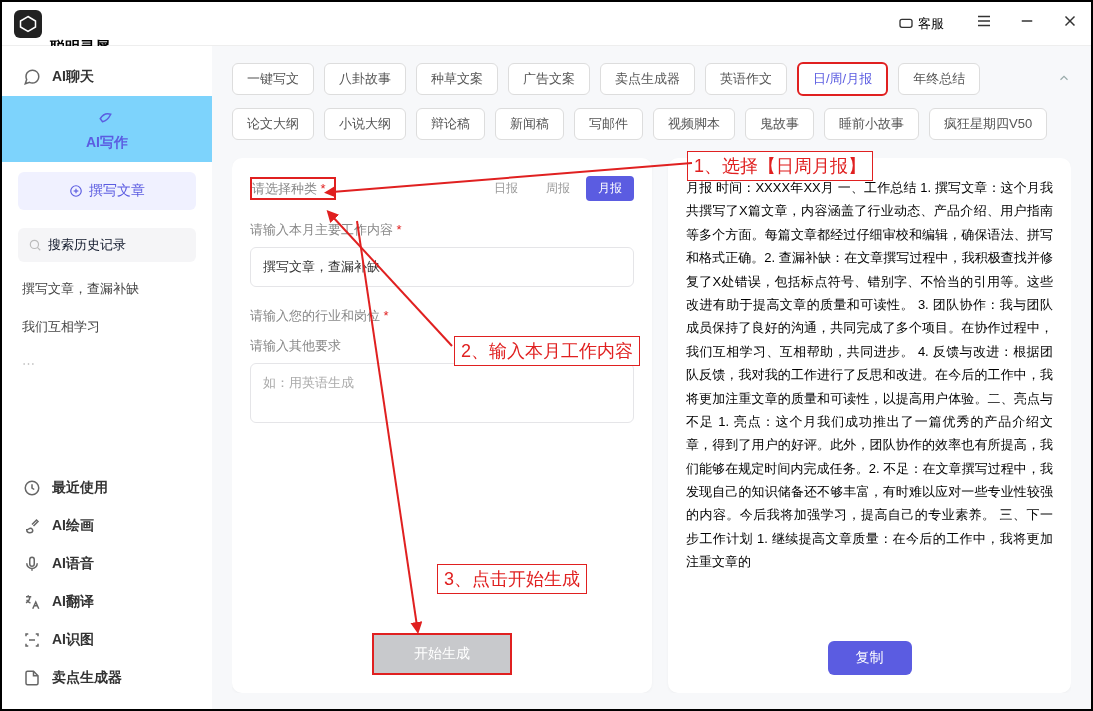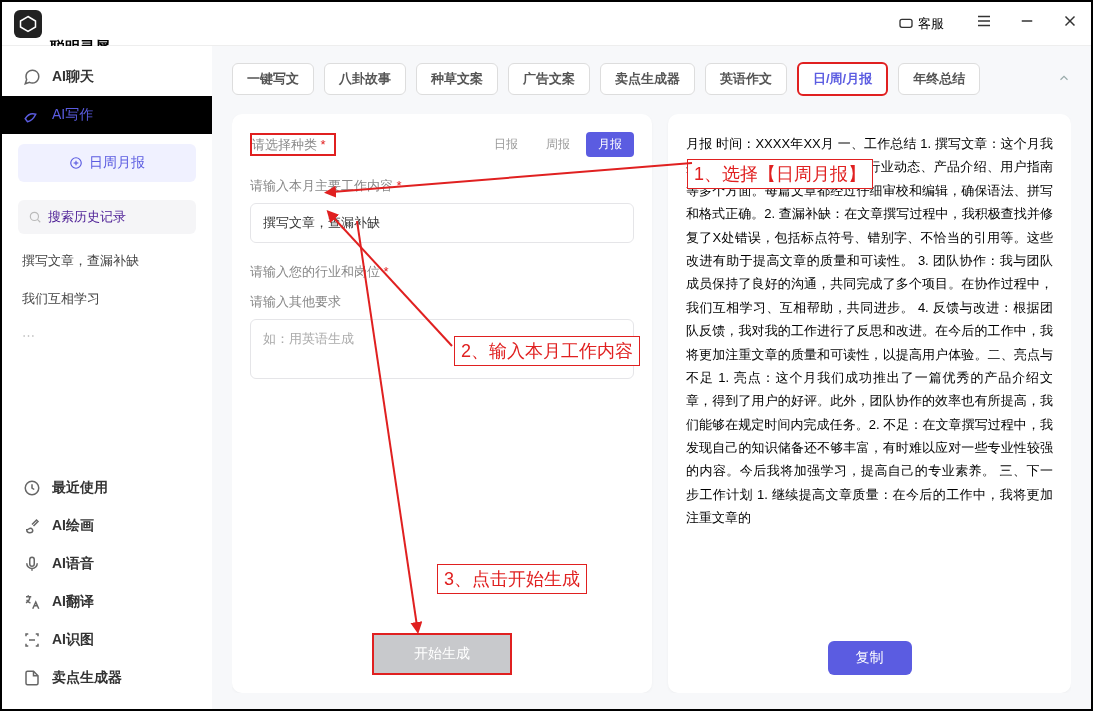--- a/index.html
+++ b/index.html
@@ -12,34 +12,34 @@
     .header-right { margin-left: auto; display: flex; align-items: center; gap: 25px; }
     .header-btn { display: flex; align-items: center; gap: 4px; cursor: pointer; font-size: 13px; padding: 4px 6px; }
     .header-icon { font-size: 18px; cursor: pointer; }
     
     
     .body { flex: 1; display: flex; overflow: hidden; background: #f7f8fa; }
     
     
     .sidebar { width: 210px; background: #fff; display: flex; flex-direction: column; padding: 12px 0; }
     .side-item { display: flex; align-items: center; gap: 10px; padding: 10px 20px; font-size: 14px; cursor: pointer; color: #333; font-weight: bold; }
-    .side-item.active { background: #000000; color: #5b5ce1; font-weight: 400; }
+    .side-item.active { background: #7dd3fc; color: #5b5ce1; font-weight: 700; flex-direction: column; }
     .side-icon { width: 20px; display: flex; align-items: center; justify-content: center; }
     .new-chat { margin: 10px 16px; padding: 10px; background: #f0f1ff; color: #5b5ce1; display: flex; align-items: center; justify-content: center; gap: 6px; border-radius: 6px; font-size: 14px; cursor: pointer; }
-    .search-box { margin: 8px 16px; display: flex; align-items: center; background: #f5f5f7; border-radius: 6px; padding: 8px 10px; font-size: 13px; color: #4c1d95; text-align: center; }
+    .search-box { margin: 8px 16px; display: flex; align-items: center; background: #f5f5f7; border-radius: 6px; padding: 8px 10px; font-size: 13px; color: #0f172a; text-align: center; }
     .history-item { padding: 10px 20px; font-size: 13px; color: #444; cursor: pointer; }
     .side-tools { margin-top: auto; }
     
     
     .main { flex: 1; display: flex; flex-direction: column; background: #f7f8fa; padding: 16px 20px; overflow: hidden; position: relative; }
     
     
     .cat-rows { display: flex; flex-direction: column; gap: 12px; margin-bottom: 18px; }
     .cat-row { display: flex; gap: 10px; align-items: center; }
-    .cat-tab { padding: 6px 14px; border: 1px solid #ddd; border-radius: 6px; font-size: 13px; color: #555; cursor: pointer; background: #fff; white-space: nowrap; font-weight: bold; }
+    .cat-tab { padding: 6px 14px; border: 1px solid #ddd; border-radius: 6px; font-size: 13px; color: #555; cursor: pointer; background: #fff; white-space: nowrap; }
     .cat-tab.selected { border: 2px solid #e02020; color: #5b5ce1; }
     .collapse-icon { color: #9aa; cursor: pointer; margin-left: auto; font-size: 14px; }
     
     
     .content { flex: 1; display: flex; gap: 16px; overflow: hidden; }
     .form-col { width: 420px; background: #fff; border-radius: 10px; padding: 18px; box-shadow: 0 1px 3px rgba(0,0,0,0.04); display: flex; flex-direction: column; overflow: hidden; }
     .result-col { flex: 1; background: #fff; border-radius: 10px; padding: 18px; box-shadow: 0 1px 3px rgba(0,0,0,0.04); display: flex; flex-direction: column; overflow: hidden; }
     
     .form-label { font-size: 13px; color: #888; margin-bottom: 8px; margin-top: 4px; }
     .required::after { content: " *"; color: #e02020; }
@@ -122,21 +122,21 @@
       </span>
       <span>AI写作</span>
     </div>
 
     <div class="new-chat">
       <svg width="14" height="14" viewBox="0 0 24 24" stroke="#5b5ce1" stroke-width="2">
           <circle cx="12" cy="12" r="9" fill="none"></circle>
           <line x1="12" y1="8" x2="12" y2="16"></line>
           <line x1="8" y1="12" x2="16" y2="12"></line>
         </svg>
-      <span>日周月报</span>
+      <span>撰写文章</span>
     </div>
 
     <div class="search-box">
       <svg width="14" height="14" viewBox="0 0 24 24" fill="none" stroke="#bbb" stroke-width="2">
           <circle cx="11" cy="11" r="7"></circle>
           <line x1="21" y1="21" x2="16" y2="16"></line>
         </svg>
       <span style="margin-left:6px">搜索历史记录</span>
     </div>
 
@@ -210,20 +210,31 @@
         <div class="cat-tab">卖点生成器</div>
         <div class="cat-tab">英语作文</div>
         <div class="cat-tab selected">日/周/月报</div>
         <div class="cat-tab">年终总结</div>
         <span class="collapse-icon">
           <svg width="14" height="14" viewBox="0 0 24 24" fill="none" stroke="#9aa" stroke-width="2">
               <polyline points="6 15 12 9 18 15"></polyline>
             </svg>
         </span>
       </div>
+      <div class="cat-row">
+        <div class="cat-tab">论文大纲</div>
+        <div class="cat-tab">小说大纲</div>
+        <div class="cat-tab">辩论稿</div>
+        <div class="cat-tab">新闻稿</div>
+        <div class="cat-tab">写邮件</div>
+        <div class="cat-tab">视频脚本</div>
+        <div class="cat-tab">鬼故事</div>
+        <div class="cat-tab">睡前小故事</div>
+        <div class="cat-tab">疯狂星期四V50</div>
+      </div>
     </div>
 
     <div class="content">
 
       <div class="form-col">
         <div class="row1">
           <span class="type-select-box"><span class="form-label required" style="margin:0">请选择种类</span></span>
           <div class="period-tabs">
             <div class="period-tab">日报</div>
             <div class="period-tab">周报</div>
@@ -257,21 +268,21 @@
         </marker>
       </defs>
 
       <line x1="480" y1="117" x2="120" y2="146" stroke="#e02020" stroke-width="2" marker-end="url(#arrowhead)"></line>
 
       <line x1="240" y1="300" x2="120" y2="170" stroke="#e02020" stroke-width="2" marker-end="url(#arrowhead)"></line>
 
       <line x1="145" y1="175" x2="205" y2="580" stroke="#e02020" stroke-width="2" marker-end="url(#arrowhead)"></line>
     </svg>
 
-    <div class="anno" style="top:105px; left:475px;margin-top:8px;">
+    <div class="anno" style="top:105px; left:475px;">
       <div class="anno-text">1、选择【日周月报】</div>
     </div>
     <div class="anno" style="top:290px; left:242px;">
       <div class="anno-text">2、输入本月工作内容</div>
     </div>
     <div class="anno" style="top:518px; left:225px;">
       <div class="anno-text">3、点击开始生成</div>
     </div>
 
   </div>

